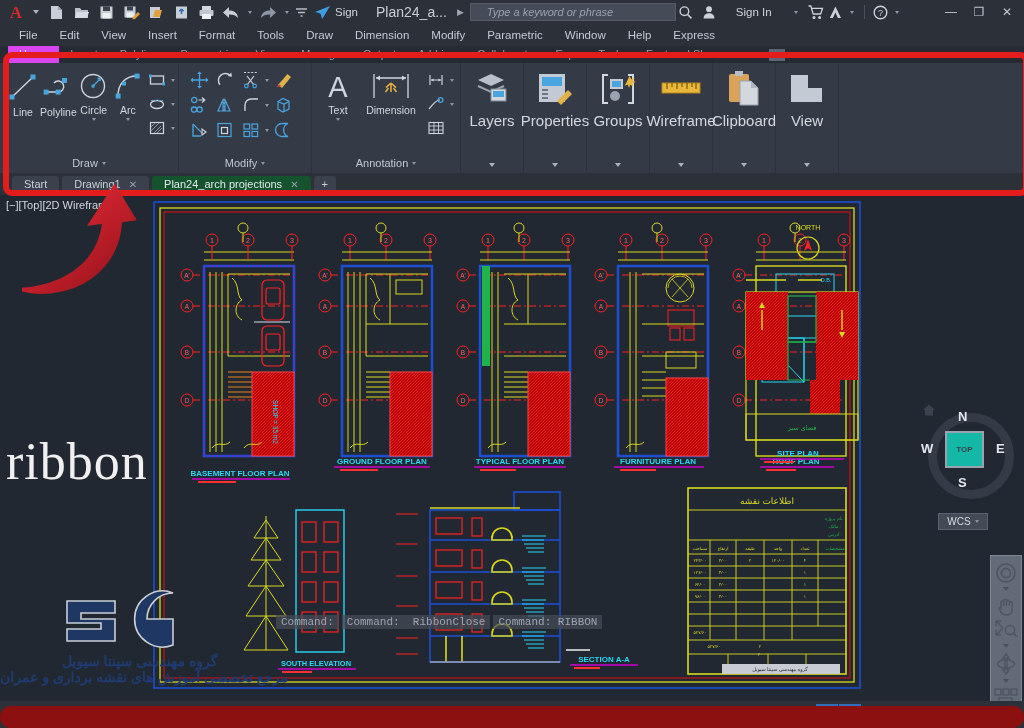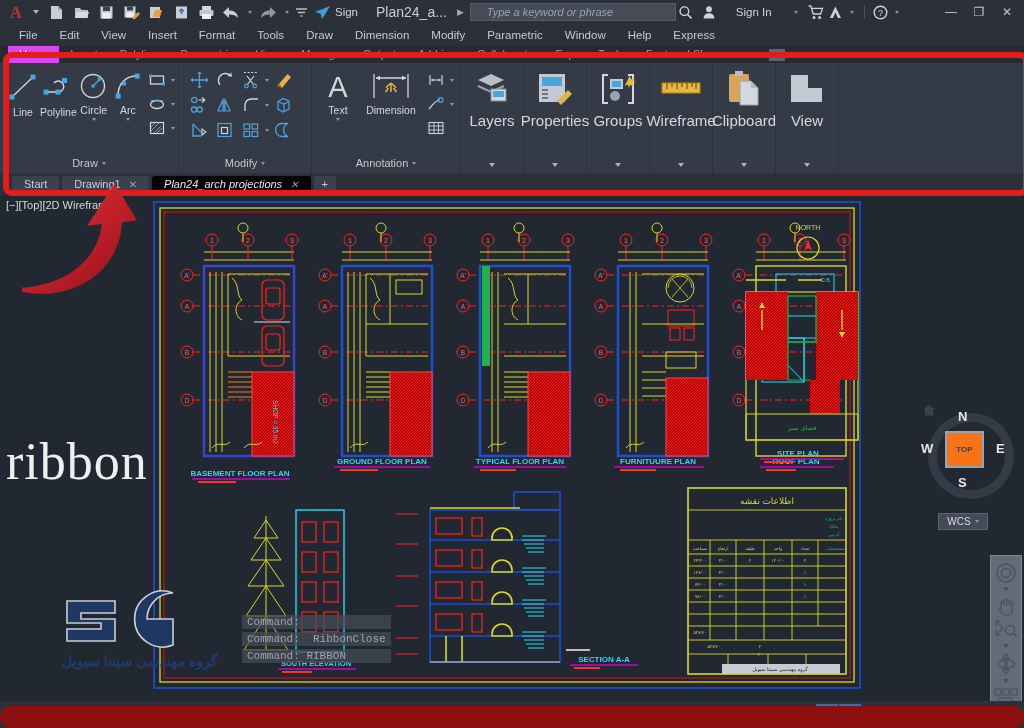--- a/index.html
+++ b/index.html
@@ -73,21 +73,21 @@
   .bigpanel .lbl{font-size:15px;color:#d3d8df;margin-top:3px;}
   .bigpanel .dd{margin-top:auto;margin-bottom:6px;}
 
   
   .filetabs{
     position:absolute;left:0;top:173px;width:1024px;height:22px;
     background:#2b3039;display:flex;align-items:center;padding-left:12px;gap:3px;
   }
   .ftab{height:17px;line-height:17px;background:#3a414d;color:#c9ced6;font-size:11px;
         padding:0 12px;border-radius:3px 3px 0 0;display:flex;align-items:center;gap:8px;cursor:pointer;white-space:nowrap;}
-  .ftab.active{background:#000000;color:#e3e8ee;font-style:italic;}
+  .ftab.active{background:#14532d;color:#e3e8ee;}
   .ftab .x{color:#98a1ae;font-size:10px;}
   .ftab.plus{padding:0 8px;}
 
   
   .canvas{
     position:absolute;left:0;top:195px;width:1024px;height:506px;
     background:#222831;overflow:hidden;
   }
   .viewlabel{position:absolute;left:6px;top:4px;color:#d3d8df;font-size:11px;}
   .sheet{position:absolute;left:152px;top:5px;width:710px;height:490px;}
@@ -95,27 +95,27 @@
   
   .wm-ribbon{
     position:absolute;left:6px;top:237px;font-family:"Liberation Serif",serif;
     font-size:52px;color:#f0f0f0;letter-spacing:1px;
   }
   .wm-logo{position:absolute;left:55px;top:388px;width:130px;height:70px;}
   .wm-fa1{position:absolute;left:62px;top:458px;color:#1f3b72;font-size:14px;direction:rtl;font-weight:bold;}
   .wm-fa2{position:absolute;left:0px;top:474px;color:#1f3b72;font-size:14px;direction:rtl;font-weight:bold;white-space:nowrap;}
 
   
-  .cmdhist{position:absolute;left:242px;top:420px;display:flex;flex-direction:column;gap:3px;}
+  .cmdhist{position:absolute;left:276px;top:420px;display:flex;flex-direction:row;gap:3px;}
   .cmdline{background:rgba(70,76,88,.72);color:#9da5b2;font-family:"Liberation Mono",monospace;font-size:11px;padding:1px 5px;white-space:pre;}
 
   
   .viewcube{position:absolute;left:912px;top:206px;width:100px;height:100px;}
   .vc-ring{position:absolute;left:16px;top:12px;width:68px;height:68px;border:9px solid #343b46;border-radius:50%;}
-  .vc-top{position:absolute;left:33px;top:30px;width:35px;height:33px;background:#f97316;border:2px solid #9aa2ad;
+  .vc-top{position:absolute;left:33px;top:30px;width:35px;height:33px;background:#14b8a6;border:2px solid #9aa2ad;
           display:flex;align-items:center;justify-content:center;font-size:8px;font-weight:bold;color:#3c434f;cursor:pointer;}
   .vc-n{position:absolute;left:46px;top:8px;font-size:13px;font-weight:bold;color:#e4e8ee;}
   .vc-s{position:absolute;left:46px;top:74px;font-size:13px;font-weight:bold;color:#e4e8ee;}
   .vc-w{position:absolute;left:9px;top:40px;font-size:13px;font-weight:bold;color:#e4e8ee;}
   .vc-e{position:absolute;left:84px;top:40px;font-size:13px;font-weight:bold;color:#e4e8ee;}
   .wcs{position:absolute;left:938px;top:318px;width:48px;height:15px;background:#444b57;border:1px solid #5a6271;
        display:flex;align-items:center;justify-content:center;gap:4px;font-size:10px;color:#d6dbe2;cursor:pointer;}
 
   
   .navbar{
@@ -1004,20 +1004,21 @@
         <text x="92" y="183" font-size="5" fill="#1b2633" text-anchor="middle" direction="rtl" font-family="Liberation Sans">گروه مهندسی سپنتا سیویل</text>
       </g>
     </svg>
 
     <div class="wm-ribbon">ribbon</div>
     <svg class="wm-logo" viewBox="0 0 130 70">
       <path d="M12 18h48v12H26v6h34v22H12V46h34v-6H12z" fill="#1f3763" stroke="#c9ced6" stroke-width="1.6"></path>
       <path d="M118 10a28 28 0 100 52V36h-26a26 26 0 0126-26z" fill="#1f3763" stroke="#c9ced6" stroke-width="1.6"></path>
     </svg>
     <div class="wm-fa1">گروه مهندسی سپنتا سیویل</div>
+    <div class="wm-fa2">مرجع تخصصی آموزش های نقشه برداری و عمران</div>
 
     <div class="cmdhist">
       <div class="cmdline">Command:</div>
       <div class="cmdline">Command:  RibbonClose</div>
       <div class="cmdline">Command: RIBBON</div>
     </div>
 
     <div class="viewcube">
       <svg width="14" height="14" viewBox="0 0 14 14" style="position:absolute;left:10px;top:2px">
         <path d="M7 1.5L13 7h-2v5.5H3V7H1z" fill="#3b424d"></path>

